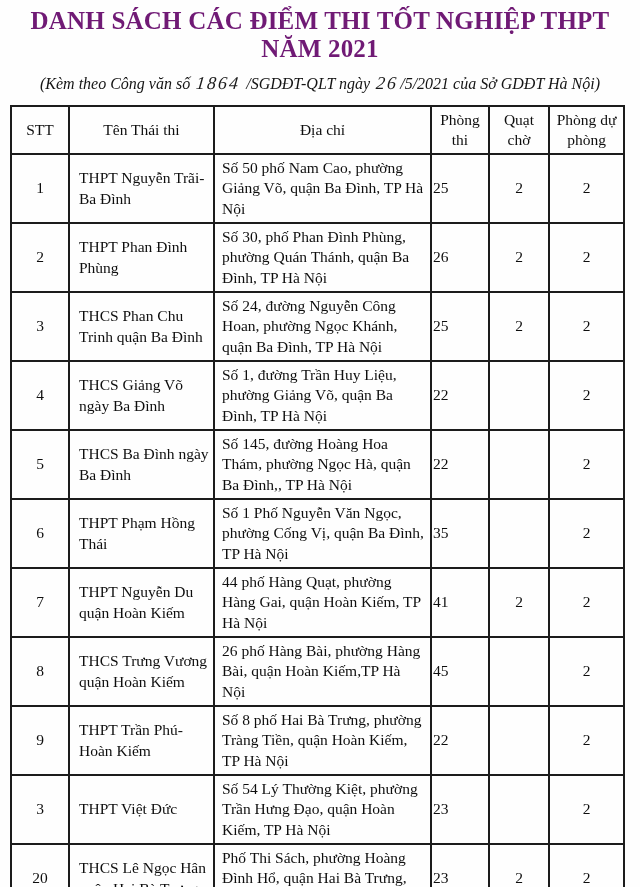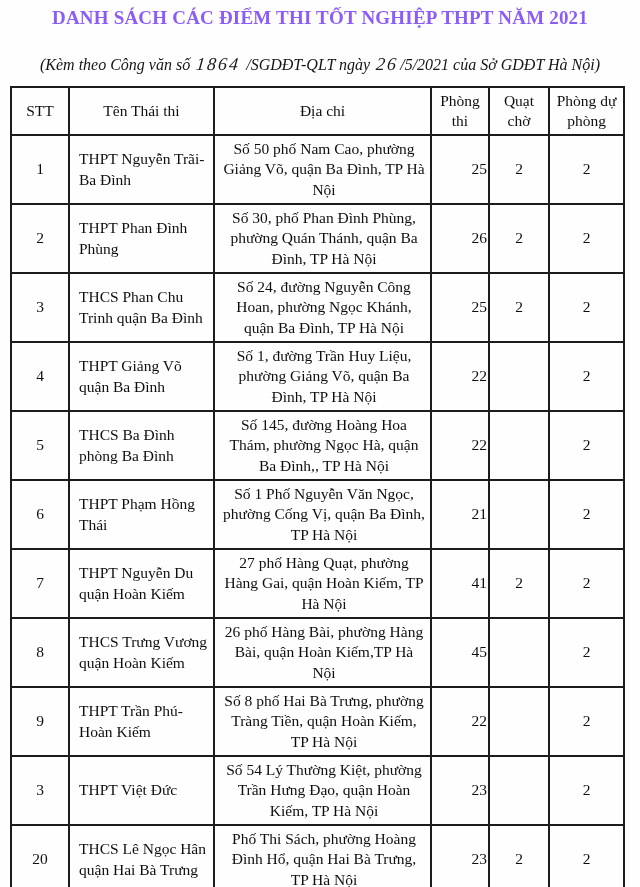--- a/index.html
+++ b/index.html
@@ -11,26 +11,26 @@
     width: 640px;
     height: 887px;
     background: #fefefe;
     color: #111111;
     font-family: "Liberation Serif", "DejaVu Serif", serif;
     overflow: hidden;
     box-sizing: border-box;
     padding-top: 5px;
   }
   .doc-title {
-    font-size: 19px;
+    font-size: 25px;
     font-weight: bold;
     text-align: center;
-    margin: 2px 8px 25px 8px;
+    margin: 2px 8px 10px 8px;
     letter-spacing: 0.2px;
-    color: #8b5cf6;
+    color: #701a75;
   }
   .doc-subtitle {
     font-size: 16px;
     font-style: italic;
     text-align: center;
     margin: 0 4px 11px 4px;
     color: #141414;
     white-space: nowrap;
   }
   .hand {
@@ -56,22 +56,22 @@
     line-height: 1.32;
     vertical-align: middle;
     color: #0e0e0e;
     font-weight: normal;
     box-sizing: border-box;
   }
   .exam-table thead tr { height: 48px; }
   .exam-table tbody tr { height: 69px; }
   .c-stt   { text-align: center; width: 58px; }
   .c-name  { text-align: left; padding: 2px 4px 2px 9px; width: 145px; }
-  .c-addr  { text-align: center; padding: 2px 4px 2px 7px; width: 217px; }
-  .c-thi   { text-align: right; width: 58px; border-radius: 28px; }
+  .c-addr  { text-align: left; padding: 2px 4px 2px 7px; width: 217px; }
+  .c-thi   { text-align: left; width: 58px; border-radius: 28px; }
   .c-cho   { text-align: center; width: 60px; }
   .c-du    { text-align: center; width: 75px; }
   .exam-table th { text-align: center; padding: 2px 3px; }
 </style>
 </head>
 <body>
 
 <div class="page">
 
   <h1 class="doc-title">DANH SÁCH CÁC ĐIỂM THI TỐT NGHIỆP THPT NĂM 2021</h1>
@@ -117,46 +117,46 @@
         <tr>
     <td class="c-stt">3</td>
     <td class="c-name">THCS Phan Chu Trinh quận Ba Đình</td>
     <td class="c-addr">Số 24, đường Nguyễn Công Hoan, phường Ngọc Khánh, quận Ba Đình, TP Hà Nội</td>
     <td class="c-thi">25</td>
     <td class="c-cho">2</td>
     <td class="c-du">2</td>
   </tr>
         <tr>
     <td class="c-stt">4</td>
-    <td class="c-name">THPT Giảng Võ quận Ba Đình</td>
+    <td class="c-name">THCS Giảng Võ ngày Ba Đình</td>
     <td class="c-addr">Số 1, đường Trần Huy Liệu, phường Giảng Võ, quận Ba Đình, TP Hà Nội</td>
     <td class="c-thi">22</td>
     <td class="c-cho"></td>
     <td class="c-du">2</td>
   </tr>
         <tr>
     <td class="c-stt">5</td>
-    <td class="c-name">THCS Ba Đình phòng Ba Đình</td>
+    <td class="c-name">THCS Ba Đình ngày Ba Đình</td>
     <td class="c-addr">Số 145, đường Hoàng Hoa Thám, phường Ngọc Hà, quận Ba Đình,, TP Hà Nội</td>
     <td class="c-thi">22</td>
     <td class="c-cho"></td>
     <td class="c-du">2</td>
   </tr>
         <tr>
     <td class="c-stt">6</td>
     <td class="c-name">THPT Phạm Hồng Thái</td>
     <td class="c-addr">Số 1 Phố Nguyễn Văn Ngọc, phường Cống Vị, quận Ba Đình, TP Hà Nội</td>
-    <td class="c-thi">21</td>
+    <td class="c-thi">35</td>
     <td class="c-cho"></td>
     <td class="c-du">2</td>
   </tr>
         <tr>
     <td class="c-stt">7</td>
     <td class="c-name">THPT Nguyễn Du quận Hoàn Kiếm</td>
-    <td class="c-addr">27 phố Hàng Quạt, phường Hàng Gai, quận Hoàn Kiếm, TP Hà Nội</td>
+    <td class="c-addr">44 phố Hàng Quạt, phường Hàng Gai, quận Hoàn Kiếm, TP Hà Nội</td>
     <td class="c-thi">41</td>
     <td class="c-cho">2</td>
     <td class="c-du">2</td>
   </tr>
         <tr>
     <td class="c-stt">8</td>
     <td class="c-name">THCS Trưng Vương quận Hoàn Kiếm</td>
     <td class="c-addr">26 phố Hàng Bài, phường Hàng Bài, quận Hoàn Kiếm,TP Hà Nội</td>
     <td class="c-thi">45</td>
     <td class="c-cho"></td>

